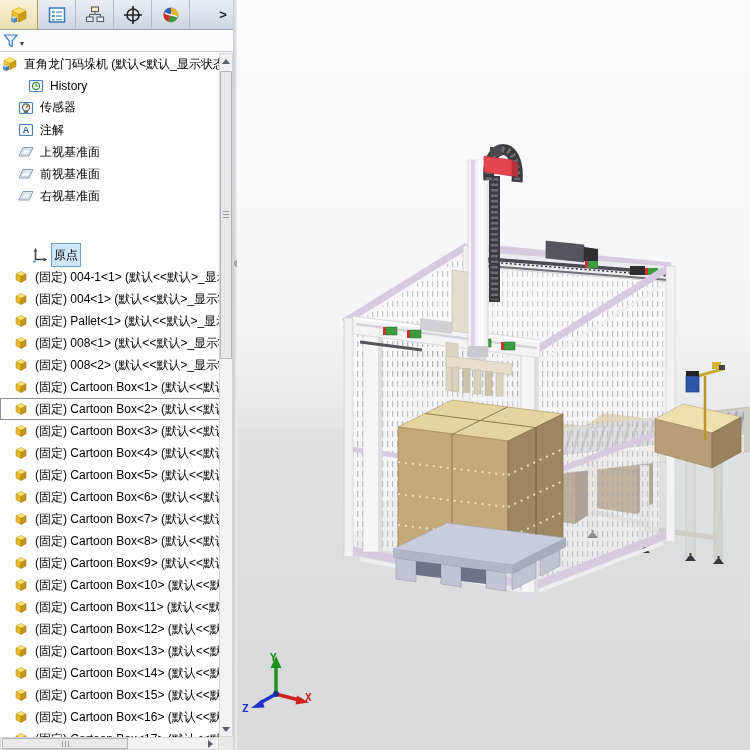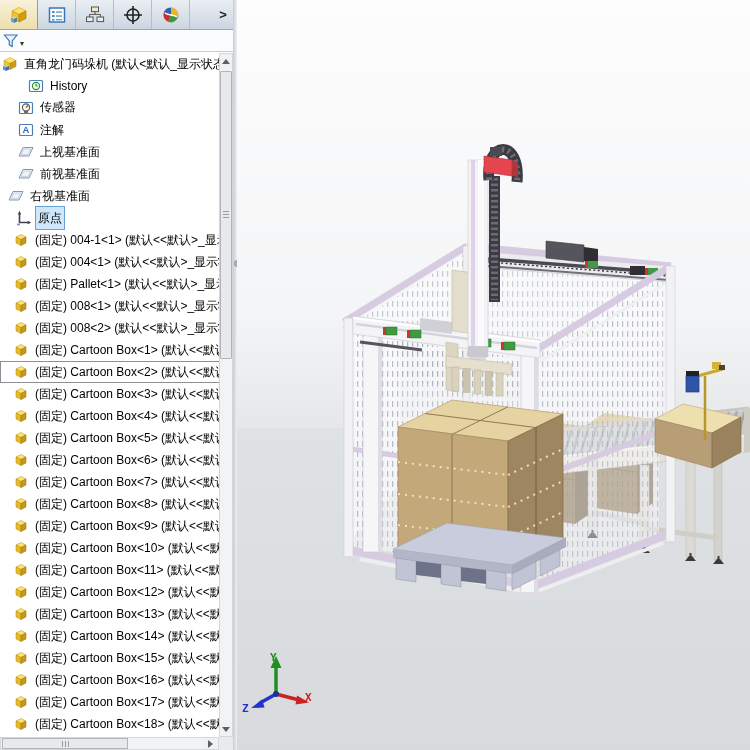--- a/index.html
+++ b/index.html
@@ -207,27 +207,27 @@
             <use href="#sym-plane"></use>
           </svg>
         <span class="tree-label">上视基准面</span>
       </div>
         <div class="tree-row" style="padding-left: 18px;">
         <svg class="tree-icon">
             <use href="#sym-plane"></use>
           </svg>
         <span class="tree-label">前视基准面</span>
       </div>
-        <div class="tree-row" style="padding-left: 8px;">
+        <div class="tree-row" style="padding-left: 18px;">
         <svg class="tree-icon">
             <use href="#sym-plane"></use>
           </svg>
         <span class="tree-label">右视基准面</span>
       </div>
-        <div class="tree-row state-selected" style="padding-left: 16px;">
+        <div class="tree-row state-selected" style="padding-left: 32px; margin-top: 37px;">
         <svg class="tree-icon">
             <use href="#sym-origin"></use>
           </svg>
         <span class="tree-label">原点</span>
       </div>
         <div class="tree-row" style="padding-left: 13px;">
         <svg class="tree-icon">
             <use href="#sym-part"></use>
           </svg>
         <span class="tree-label">(固定) 004-1&lt;1&gt; (默认&lt;&lt;默认&gt;_显示状态 1&gt;)</span>

